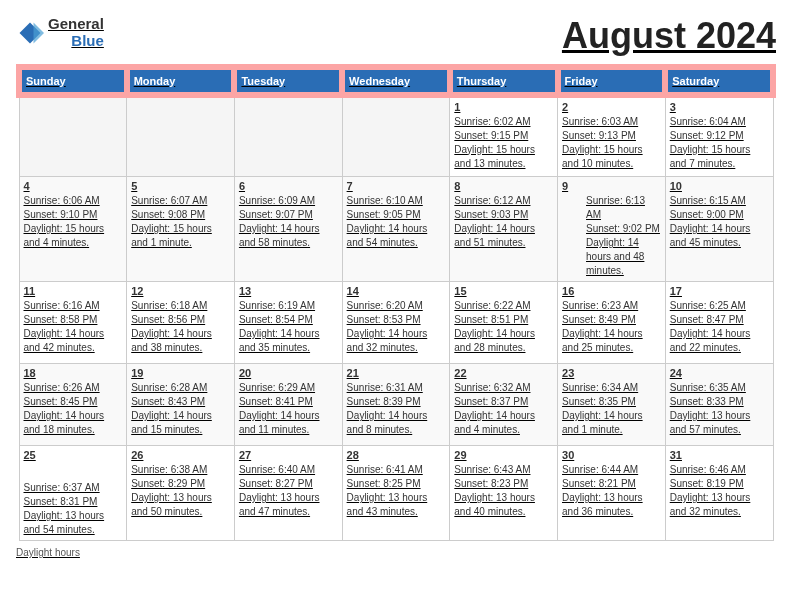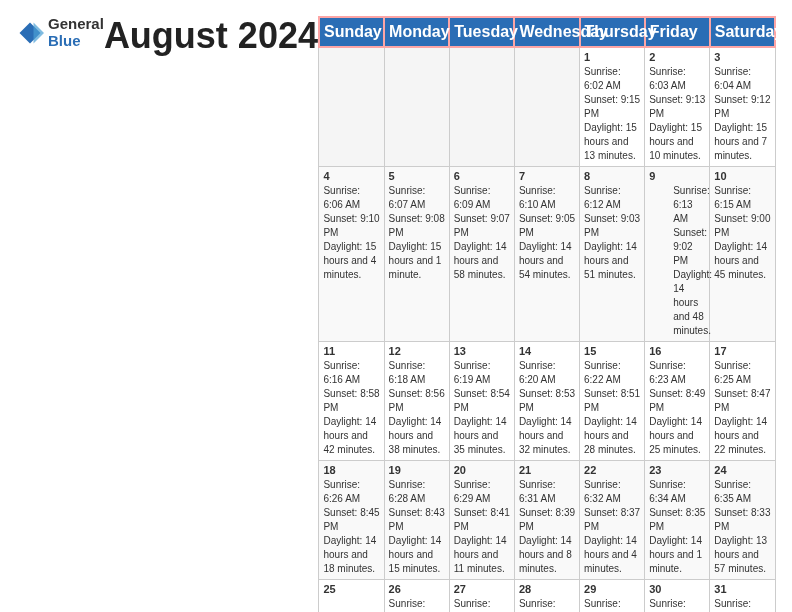--- a/index.html
+++ b/index.html
@@ -8,21 +8,22 @@
       background: #fff;
       width: 792px;
       height: 612px;
       overflow: hidden;
     }
     .page {
       width: 792px;
       height: 432px;
       padding: 16px 16px 10px 16px;
       display: flex;
-      flex-direction: row;
+      flex-direction: column;
+      text-decoration: underline;
     }
     .header {
       display: flex;
       justify-content: space-between;
       align-items: flex-start;
       margin-bottom: 8px;
     }
     .logo {
       display: flex;
       align-items: center;
@@ -35,20 +36,21 @@
     }
     .logo-general {
       font-size: 15px;
       font-weight: bold;
       color: #333;
     }
     .logo-blue {
       font-size: 15px;
       font-weight: bold;
       color: #2a6db5;
+      text-align: right;
     }
     .logo-icon {
       width: 28px;
       height: 28px;
     }
     .title-block {
       text-align: right;
     }
     .title-month {
       font-size: 36px;
@@ -63,25 +65,25 @@
     .calendar {
       flex: 1;
       border: 1px solid #ccc;
       border-collapse: collapse;
       width: 100%;
       table-layout: fixed;
     }
     .calendar th {
       background: #2a6db5;
       color: #fff;
-      font-size: 16px;
+      font-size: 11px;
       font-weight: bold;
       padding: 5px 4px;
       text-align: left;
-      border: 2px solid #fca5a5;
+      border: 6px solid #fca5a5;
     }
     .calendar td {
       vertical-align: top;
       border: 1px solid #ccc;
       padding: 3px 4px;
       font-size: 9.5px;
       color: #333;
       background: #fff;
       height: 82px;
     }
@@ -337,13 +339,16 @@
           <td>
             <span class="day-number">31</span>
             <div class="day-info" style="white-space: pre-line;">Sunrise: 6:46 AM
 Sunset: 8:19 PM
 Daylight: 13 hours and 32 minutes.</div>
           </td>
         </tr>
       </tbody>
   </table>
 
+  <div class="footer">
+    <span>Daylight hours</span>
+  </div>
 </div>
 
 </body></html>

